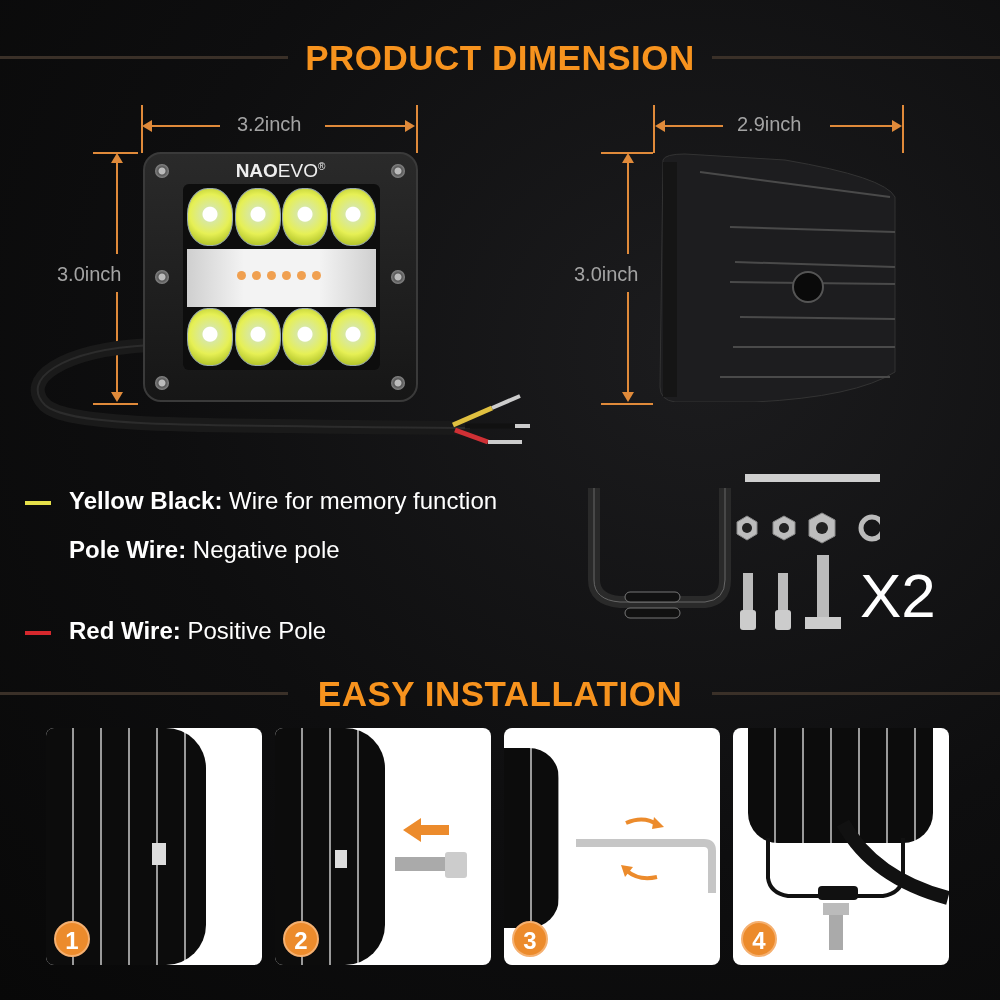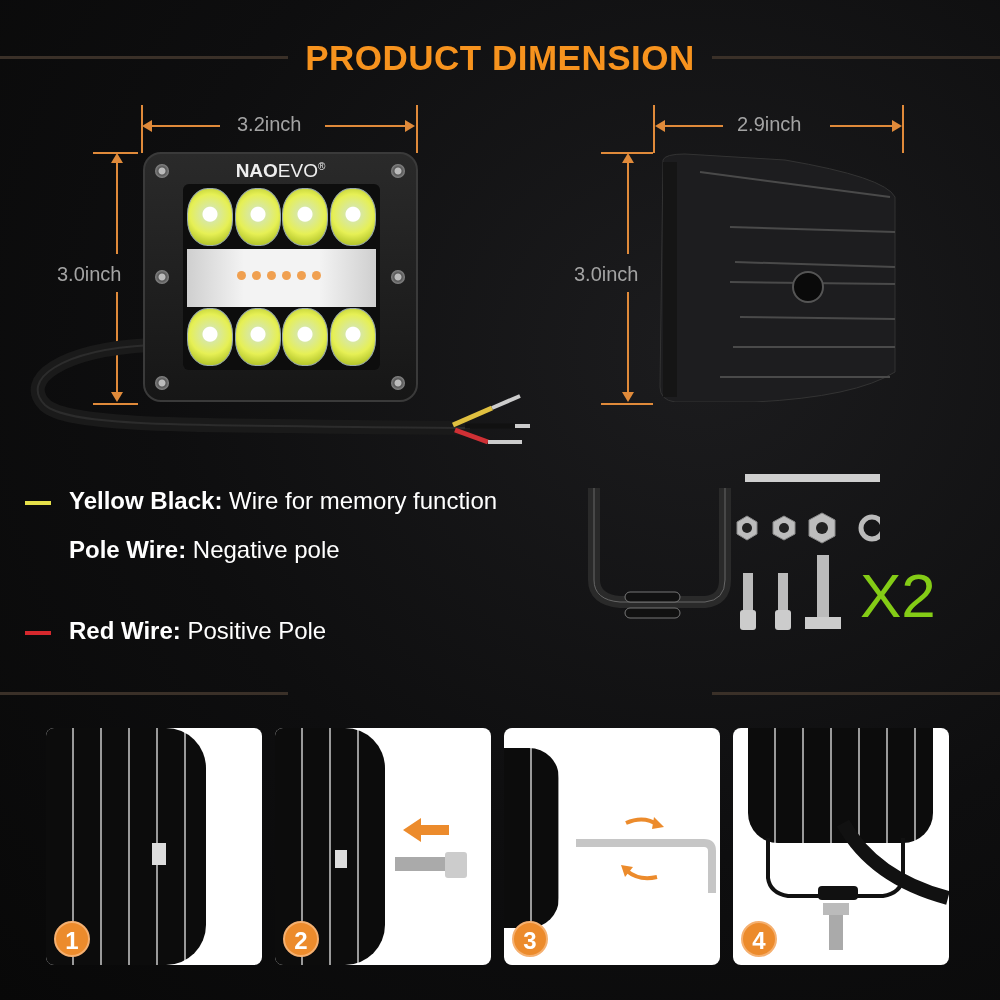--- a/index.html
+++ b/index.html
@@ -33,21 +33,21 @@
   .screw { position: absolute; width: 14px; height: 14px; border-radius: 50%; background: radial-gradient(circle, #bbb 0 3px, #555 4px, #888 7px); }
 
   
   .side-light { position: absolute; left: 655px; top: 152px; width: 247px; height: 250px; }
 
   
   .wire-legend { position: absolute; left: 25px; font-size: 24px; color: #fff; }
   .wire-legend .swatch { display: inline-block; width: 26px; height: 4px; vertical-align: middle; margin-right: 18px; }
   .wire-legend b { font-weight: bold; }
 
-  .x2 { position: absolute; left: 860px; top: 560px; font-size: 62px; color: #84cc16; }
+  .x2 { position: absolute; left: 860px; top: 560px; font-size: 62px; color: #ffffff; }
 
   
   .steps { position: absolute; top: 728px; left: 46px; width: 902px; height: 237px; }
   .step { position: absolute; top: 0; width: 216px; height: 237px; background: #fff; border-radius: 8px; overflow: hidden; }
   .step-badge { position: absolute; left: 8px; bottom: 8px; width: 36px; height: 36px; border-radius: 50%;
     background: #ec8b2c; color: #fff; font-weight: bold; font-size: 24px; text-align: center; line-height: 36px; border: 2px solid #f5b070; }
   .fins { position: absolute; background: repeating-linear-gradient(90deg, #0c0c0c 0 26px, #9a9a9a 26px 28px); }
 </style>
 </head>
 <body>
@@ -187,20 +187,21 @@
     <rect x="160" y="150" width="16" height="20" rx="3" fill="#ccc"></rect>
   <rect x="198" y="113" width="10" height="40" fill="#bbb"></rect>
     <rect x="195" y="150" width="16" height="20" rx="3" fill="#ccc"></rect>
   <rect x="237" y="95" width="12" height="62" fill="#bbb"></rect>
     <rect x="225" y="157" width="36" height="12" fill="#ccc"></rect>
 </svg>
 <div class="x2">X2</div>
 
 <div class="section-header" style="top:668px;">
   <div class="rule" style="left:0;width:288px;"></div>
+  <div class="title">EASY INSTALLATION</div>
   <div class="rule" style="left:712px;width:288px;"></div>
 </div>
 
 <div class="steps">
   <div class="step" style="left:0;">
     <div class="fins" style="left:0;top:0;width:160px;height:237px;border-radius:0 40px 40px 0;"></div>
     <div style="position:absolute;left:106px;top:115px;width:14px;height:22px;background:#ddd;"></div>
     <div class="step-badge">1</div>
   </div>
   <div class="step" style="left:229px;">

